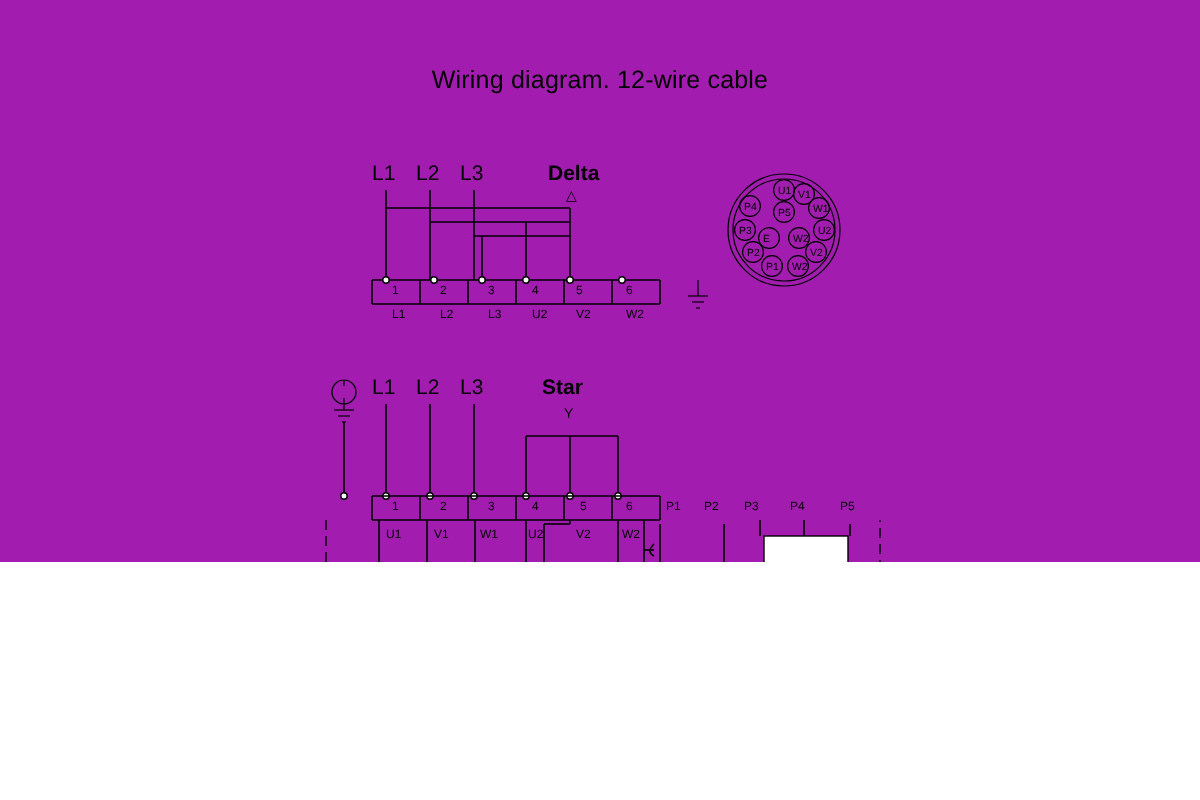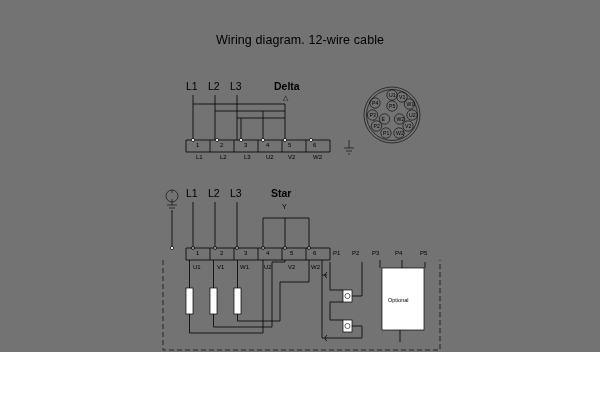--- a/index.html
+++ b/index.html
@@ -6,22 +6,22 @@
     margin: 0;
     padding: 0;
     background: #ffffff;
   }
   body {
     font-family: "Liberation Sans", sans-serif;
   }
   #page {
     position: relative;
     width: 600px;
-    height: 352px;
-    background: #737373;
+    height: 281px;
+    background: #a21caf;
     overflow: hidden;
   }
   #title {
     position: absolute;
     top: 33px;
     left: 0;
     width: 600px;
     text-align: center;
     font-size: 12.5px;
     color: #000000;

